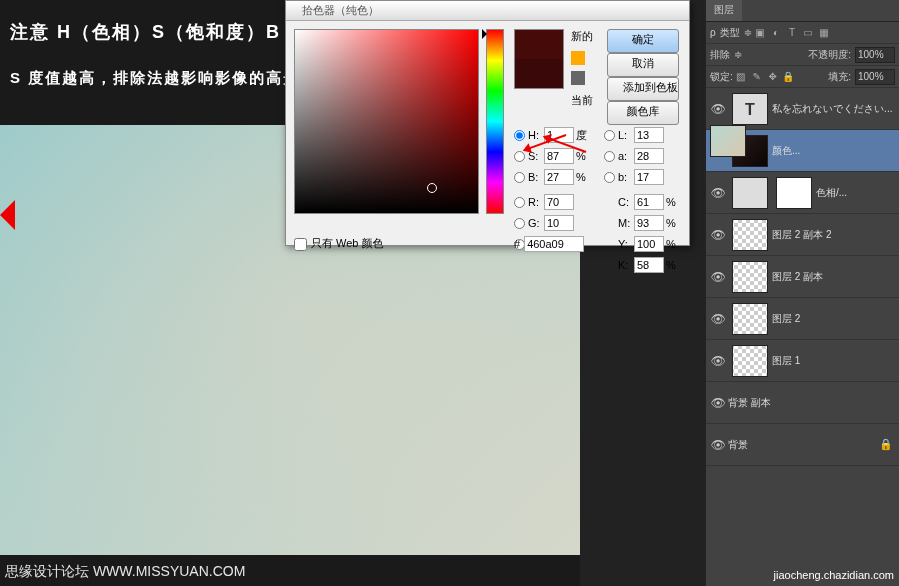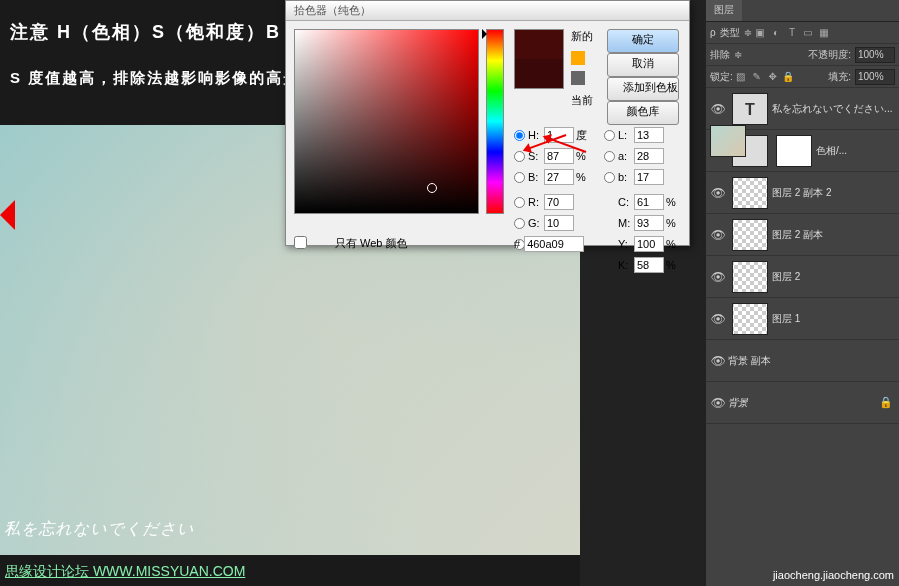--- a/index.html
+++ b/index.html
@@ -4,25 +4,25 @@
 <style>
 * { margin: 0; padding: 0; box-sizing: border-box; font-family: "Microsoft YaHei", sans-serif; }
 body { background: #222; width: 899px; height: 586px; overflow: hidden; position: relative; }
 
 .canvas-area { position: absolute; left: 0; top: 0; width: 580px; height: 586px; background: #1a1a1a; }
 .instruction-text { color: #fff; font-size: 18px; font-weight: bold; padding: 20px 10px; letter-spacing: 2px; }
 .instruction-text2 { color: #fff; font-size: 15px; font-weight: bold; padding: 5px 10px; letter-spacing: 2px; }
 .photo { position: absolute; left: 0; top: 125px; width: 580px; height: 430px; background: linear-gradient(135deg, #a8d8d8 0%, #c8e0d8 40%, #f0e8d8 100%); }
 .photo-overlay { position: absolute; left: 0; top: 0; width: 100%; height: 100%; background: radial-gradient(ellipse at 50% 40%, rgba(200,180,160,0.3), rgba(100,150,150,0.2)); }
 .japanese-text { position: absolute; left: 0; top: 390px; color: #fff; font-size: 16px; font-style: italic; letter-spacing: 1px; padding: 4px; }
-.forum-text { position: absolute; left: 5px; bottom: 5px; color: #86efac; font-size: 14px; text-decoration: underline; }
+.forum-text { position: absolute; left: 5px; bottom: 5px; color: #e5e5e5; font-size: 14px; }
 .red-arrow-left { position: absolute; left: 0; top: 200px; width: 0; height: 0; border-top: 15px solid transparent; border-bottom: 15px solid transparent; border-right: 15px solid #e00; }
 
 .color-picker { position: absolute; left: 285px; top: 0; width: 405px; height: 246px; background: #f0f0f0; border: 1px solid #888; box-shadow: 2px 2px 8px rgba(0,0,0,0.5); }
-.title-bar { height: 20px; background: linear-gradient(#fff, #ddd); border-bottom: 1px solid #aaa; font-size: 11px; padding: 2px 8px; color: #555; }
+.title-bar { height: 20px; background: linear-gradient(#fff, #ddd); border-bottom: 1px solid #aaa; font-size: 11px; padding: 2px 16px; color: #555; }
 .picker-body { position: relative; padding: 24px; }
 .color-field { position: absolute; left: 8px; top: 8px; width: 185px; height: 185px; background: linear-gradient(to bottom, transparent, #000), linear-gradient(to right, #fff, #f00); border: 1px solid #888; }
 .color-marker { position: absolute; left: 132px; top: 153px; width: 10px; height: 10px; border: 1px solid #fff; border-radius: 50%; }
 .hue-strip { position: absolute; left: 200px; top: 8px; width: 18px; height: 185px; background: linear-gradient(to bottom, #f00, #ff0, #0f0, #0ff, #00f, #f0f, #f00); border: 1px solid #888; }
 .hue-slider { position: absolute; left: 196px; top: 8px; width: 0; height: 0; border-top: 5px solid transparent; border-bottom: 5px solid transparent; border-left: 5px solid #000; }
 .color-preview { position: absolute; left: 228px; top: 8px; width: 50px; height: 60px; border: 1px solid #888; }
 .preview-new { width: 100%; height: 50%; background: #460a09; }
 .preview-old { width: 100%; height: 50%; background: #3a0808; }
 .preview-label-new { position: absolute; left: 285px; top: 8px; font-size: 11px; }
 .preview-label-cur { position: absolute; left: 285px; top: 72px; font-size: 11px; }
@@ -37,21 +37,21 @@
 
 .color-inputs { position: absolute; left: 228px; top: 105px; font-size: 11px; }
 .input-row { display: flex; align-items: center; margin-bottom: 3px; height: 18px; }
 .radio { width: 11px; height: 11px; margin-right: 3px; }
 .ilabel { width: 16px; }
 .ival { width: 30px; height: 16px; border: 1px solid #aaa; font-size: 11px; padding: 0 2px; background: #fff; }
 .iunit { width: 16px; margin-left: 2px; }
 .col2 { position: absolute; left: 318px; top: 105px; font-size: 11px; }
 .hex-row { position: absolute; left: 228px; top: 215px; font-size: 11px; display: flex; align-items: center; }
 .hex-input { width: 60px; height: 16px; border: 1px solid #aaa; font-size: 11px; padding: 0 2px; margin-left: 4px; background: #fff; }
-.web-check { position: absolute; left: 8px; top: 215px; font-size: 11px; display: flex; align-items: flex-start; gap: 24px; }
+.web-check { position: absolute; left: 8px; top: 215px; font-size: 11px; display: flex; align-items: flex-end; }
 .arrow-red { position: absolute; width: 40px; height: 2px; background: #e00; transform-origin: left; }
 .arrow-red::after { content: ''; position: absolute; right: -6px; top: -4px; border-left: 8px solid #e00; border-top: 5px solid transparent; border-bottom: 5px solid transparent; }
 
 .right-panel { position: absolute; right: 0; top: 0; width: 193px; height: 586px; background: #424242; color: #ccc; font-size: 11px; }
 .panel-icon { width: 16px; height: 16px; display: flex; align-items: center; justify-content: center; color: #aaa; }
 .panel-tabs { display: flex; height: 22px; border-bottom: 1px solid #222; }
 .panel-tab { padding: 3px 8px; font-size: 10px; }
 .panel-tab.active { background: #535353; }
 .opacity-row { display: flex; align-items: center; height: 22px; padding: 2px 4px; border-bottom: 1px solid #333; font-size: 10px; }
 .opacity-input { width: 40px; height: 16px; background: #333; border: 1px solid #222; color: #ccc; font-size: 10px; margin-left: 4px; padding: 0 2px; }
@@ -70,21 +70,20 @@
 .watermark .big { font-size: 16px; font-weight: bold; }
 </style>
 </head>
 <body>
 
 <div class="canvas-area">
   <div class="instruction-text">注意 H（色相）S（饱和度）B（明度）</div>
   <div class="instruction-text2">S 度值越高，排除法越影响影像的高光区</div>
   <div class="photo">
     <div class="photo-overlay"></div>
-    <div class="japanese-text">私を忘れないでください</div>
   </div>
   <div class="red-arrow-left"></div>
   <div class="forum-text">思缘设计论坛  WWW.MISSYUAN.COM</div>
 </div>
 
 <div class="color-picker">
   <div class="title-bar">拾色器（纯色）</div>
   <div class="picker-body">
     <div class="color-field">
       <div class="color-marker"></div>
@@ -224,20 +223,26 @@
     <span class="panel-icon">🔒</span>
     <span style="margin-left:auto">填充:</span>
     <input class="opacity-input" value="100%" style="">
   </div>
   <div class="layers-list">
     <div class="layer-item">
       <span class="eye-icon">👁</span>
       <div class="layer-thumb text">T</div>
       <span class="layer-name">私を忘れないでください...</span>
     </div>
+    <div class="layer-item selected">
+      <span class="eye-icon">👁</span>
+      <div class="layer-thumb dark"></div>
+      <div class="layer-thumb photo"></div>
+      <span class="layer-name">颜色...</span>
+    </div>
     <div class="layer-item">
       <span class="eye-icon">👁</span>
       <div class="layer-thumb" style="background:#ddd"></div>
       <div class="layer-thumb mask"></div>
       <span class="layer-name">色相/...</span>
     </div>
     <div class="layer-item">
       <span class="eye-icon">👁</span>
       <div class="layer-thumb photo"></div>
       <div class="layer-thumb trans"></div>
@@ -262,21 +267,21 @@
       <span class="layer-name">图层 1</span>
     </div>
     <div class="layer-item">
       <span class="eye-icon">👁</span>
       <div class="layer-thumb photo"></div>
       <span class="layer-name">背景 副本</span>
     </div>
     <div class="layer-item">
       <span class="eye-icon">👁</span>
       <div class="layer-thumb photo"></div>
-      <span class="layer-name" style="font-style:italic">背景</span>
+      <span class="layer-name" style="">背景</span>
       <span style="margin-left:auto;margin-right:4px">🔒</span>
     </div>
   </div>
 </div>
 
 <div class="watermark">
-  <div>jiaocheng.jiaocheng.com</div>
+  <div>jiaocheng.chazidian.com</div>
 </div>
 
 </body></html>

